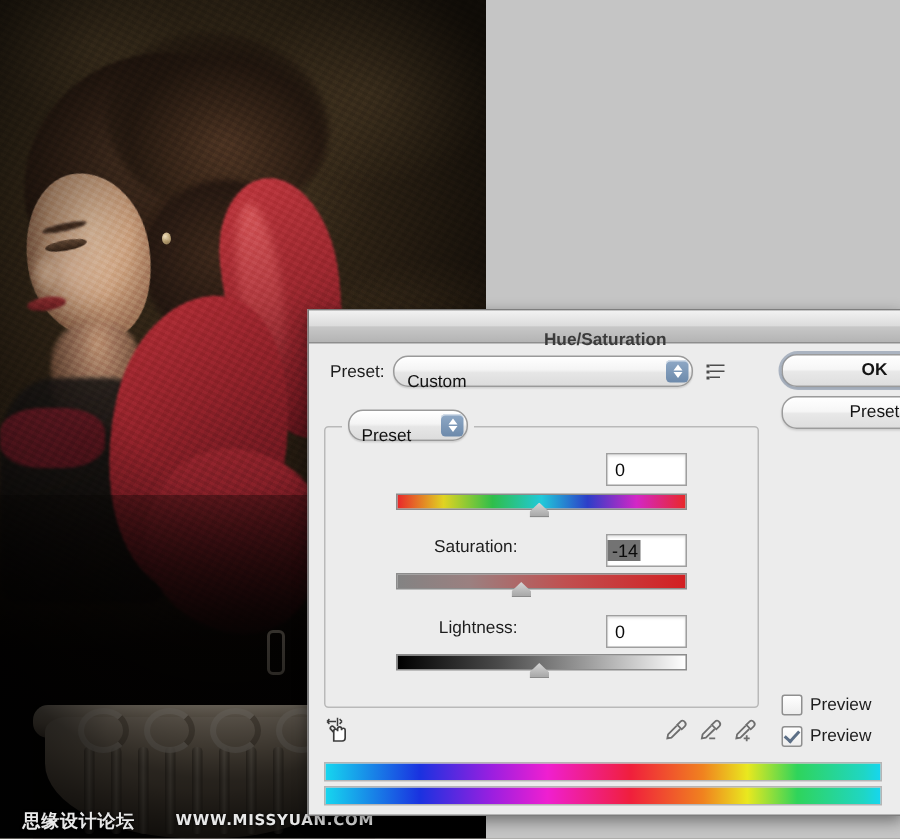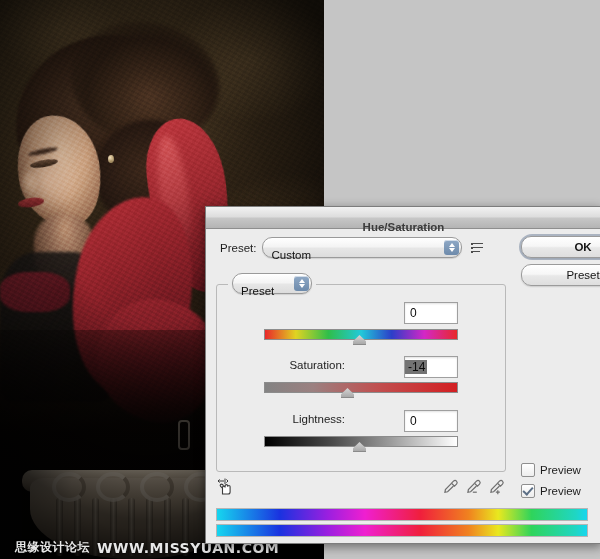--- a/index.html
+++ b/index.html
@@ -95,21 +95,21 @@
               border:4px solid rgba(226,214,196,.75);border-right-color:rgba(120,106,88,.6);}
   .urn-shadow{position:absolute;left:22px;top:470px;width:228px;height:89px;
               background:radial-gradient(ellipse at 50% 20%,rgba(0,0,0,0) 40%,rgba(0,0,0,.55) 100%);}
   .strap{position:absolute;left:178px;top:420px;width:8px;height:26px;border-radius:4px;
          border:2px solid rgba(150,140,128,.55);}
 
   .watermark{position:absolute;left:4px;bottom:3px;display:flex;align-items:center;gap:7px;
              color:#e8e8e8;font-size:11px;letter-spacing:.5px;text-shadow:0 0 2px #000;
              font-family:"DejaVu Sans", sans-serif;}
   .watermark .cn{font-size:12px;font-weight:bold;margin-left:11px;}
-  .watermark .url{font-size:14px;font-weight:bold;}
+  .watermark .url{font-size:10px;font-weight:bold;margin-left:20px;}
 
   
   .dialog{position:absolute;left:205px;top:206px;width:395px;height:336px;
           background:#ececec;border:1px solid #7d7d7d;
           box-shadow:0 3px 10px rgba(0,0,0,.45);overflow:hidden;}
   .titlebar{height:21px;
             background:linear-gradient(180deg,#f2f2f2 0%,#dcdcdc 48%,#c7c7c7 52%,#b4b4b4 100%);
             border-bottom:1px solid #8e8e8e;
             display:flex;align-items:center;justify-content:center;}
   .titlebar .title{font-size:11.5px;color:#3b3b3b;font-weight:bold;margin-top:19px;}

